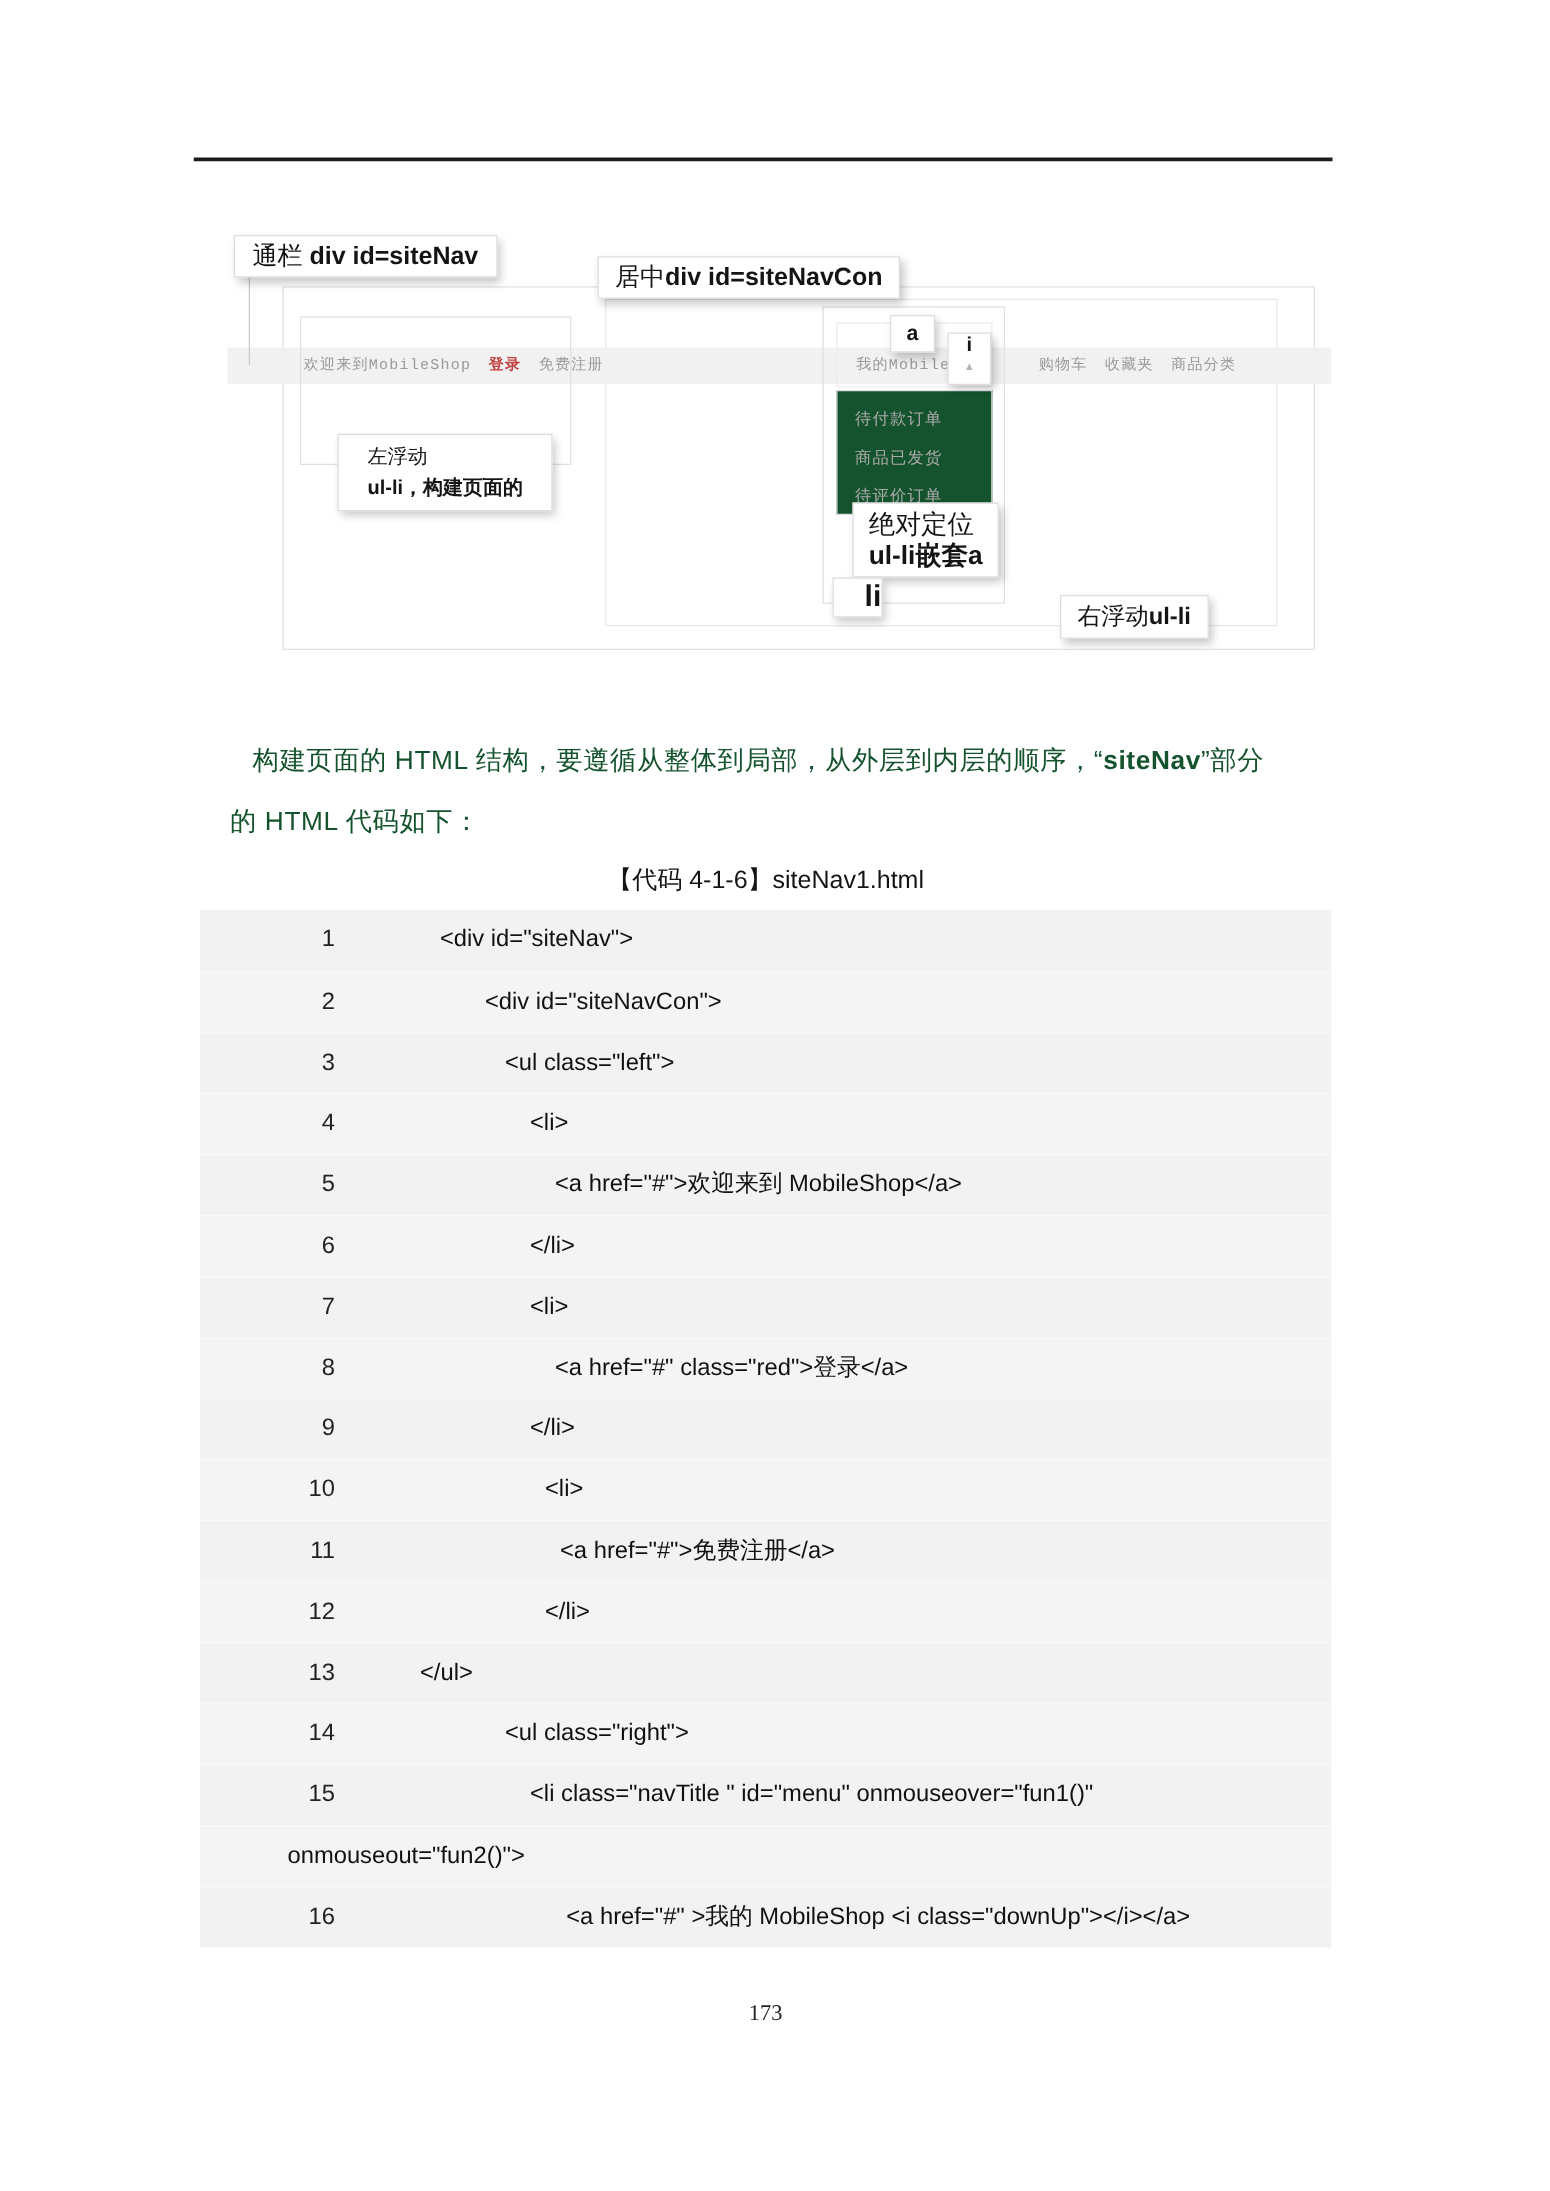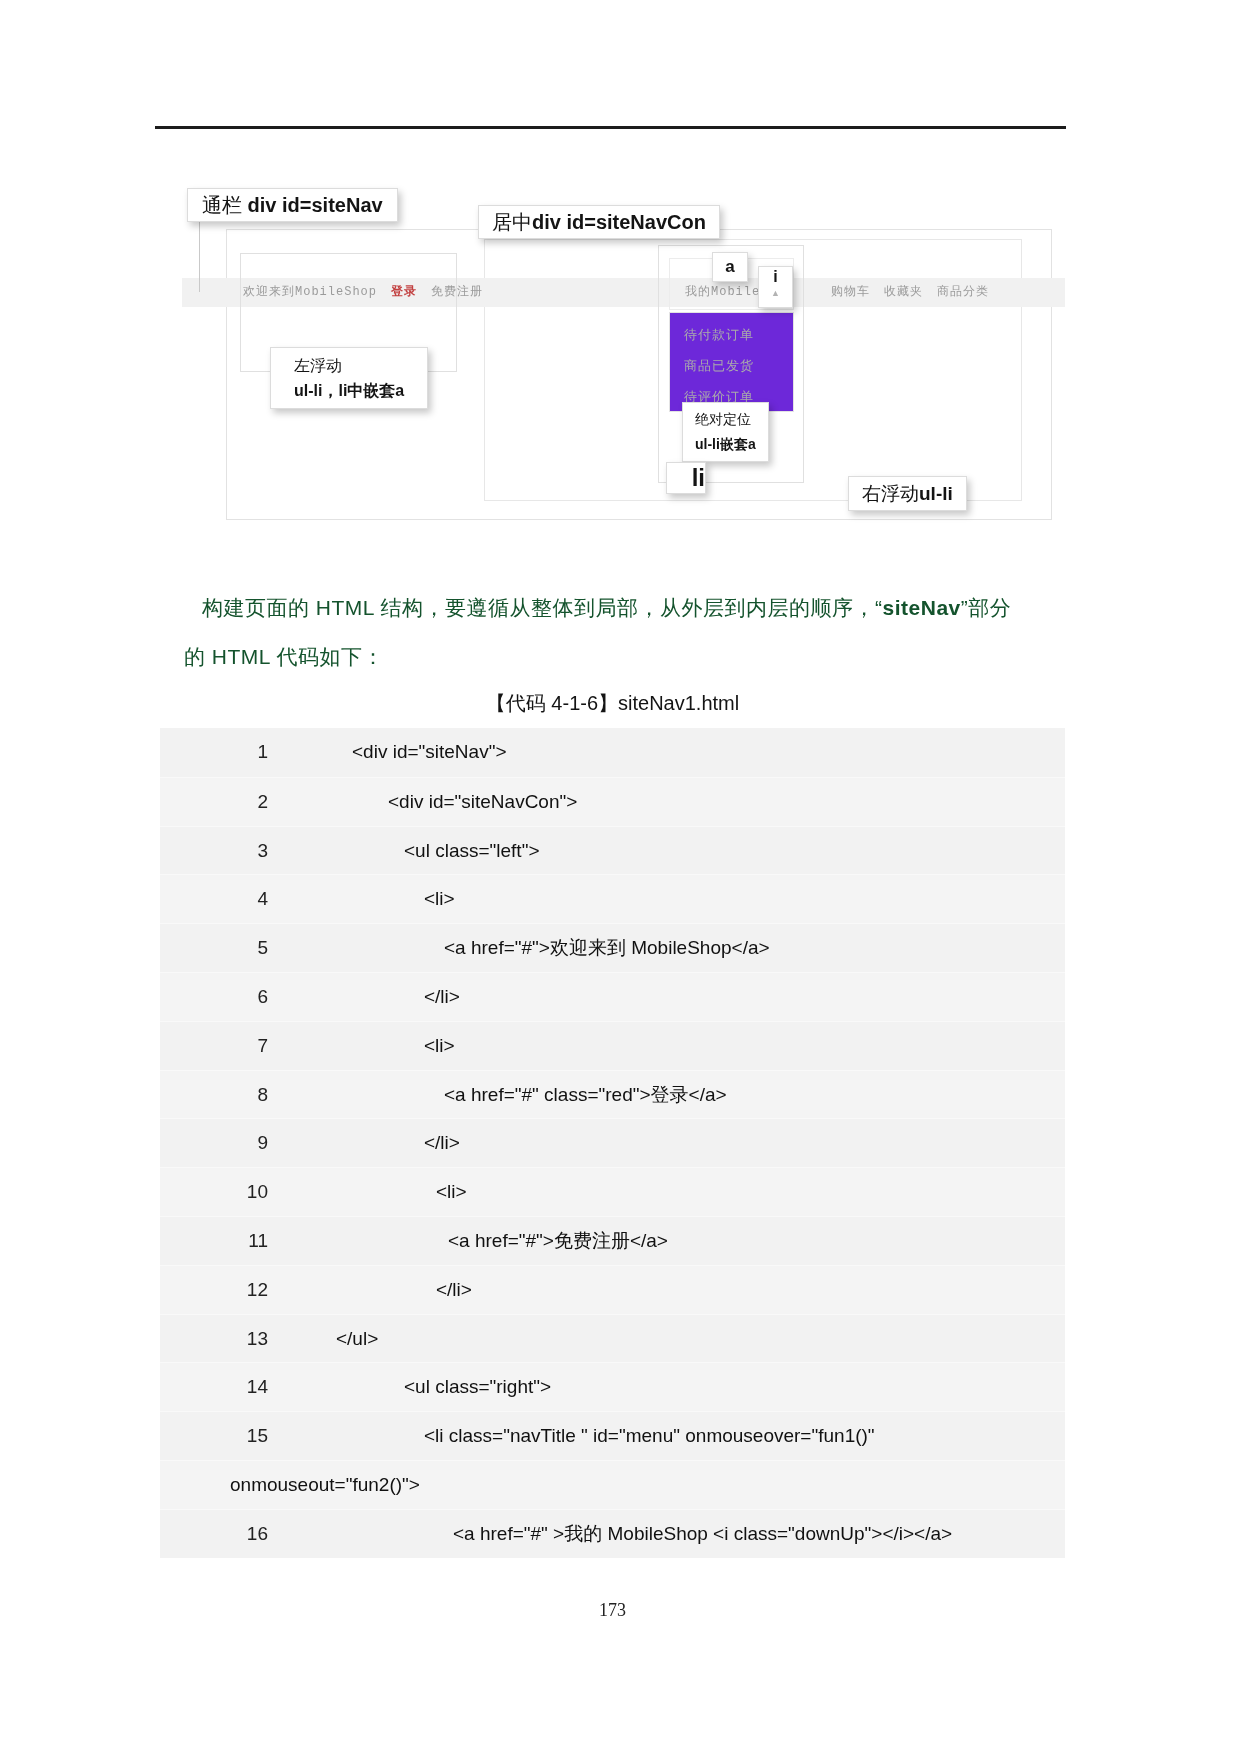--- a/index.html
+++ b/index.html
@@ -12,38 +12,38 @@
 
   
   .frame{border:1px solid #e2e2e2;background:transparent;}
   .outer-frame{left:226px;top:229px;width:824px;height:289px;}
   .inner-frame{left:484px;top:239px;width:536px;height:260px;border-color:#e7e7e7;}
   .band{left:182px;top:278px;width:883px;height:29px;background:#f1f1f1;}
   .leader{left:199px;top:220px;width:1px;height:72px;background:#c9c9c9;}
   .left-box{left:240px;top:253px;width:215px;height:117px;border:1px solid #e0e0e0;}
   .group-box{left:658px;top:245px;width:144px;height:236px;border:1px solid #e0e0e0;}
   .title-box{left:669px;top:258px;width:123px;height:50px;border:1px solid #ececec;}
-  .dropdown-box{left:669px;top:312px;width:125px;height:100px;border:1px solid #e3e3e3;background:#6d28d9;
+  .dropdown-box{left:669px;top:312px;width:125px;height:100px;border:1px solid #e3e3e3;background:#14532d;
                 padding-top:6px;box-sizing:border-box;}
   .dropdown-box .dd-item{display:block;height:31px;line-height:31px;padding-left:14px;
                          font-size:13px;color:#ababab;letter-spacing:1px;}
 
   
   .callout{background:#ffffff;border:1px solid #dcdcdc;
            box-shadow:3px 4px 7px rgba(0,0,0,0.22);
            white-space:nowrap;color:#141414;}
   .lbl-banner{left:187px;top:188px;height:32px;line-height:32px;padding:0 14px;font-size:20px;}
   .lbl-center{left:478px;top:205px;height:32px;line-height:32px;padding:0 13px;font-size:20px;}
   .lbl-leftfloat{left:270px;top:347px;padding:5px 23px;font-size:16px;line-height:25px;}
   .lbl-a{left:712px;top:252px;width:34px;height:28px;line-height:28px;text-align:center;
          font-size:17px;font-weight:bold;}
   .lbl-i{left:758px;top:266px;width:33px;height:40px;text-align:center;}
   .lbl-i .i-glyph{display:block;font-size:16px;font-weight:bold;line-height:20px;}
   .lbl-i .caret{display:block;font-size:9px;line-height:12px;color:#b3b3b3;}
-  .lbl-abs{left:682px;top:402px;padding:4px 12px;font-size:14px;line-height:25px;}
+  .lbl-abs{left:682px;top:402px;padding:4px 12px;font-size:21px;line-height:25px;}
   .lbl-li{left:666px;top:462px;width:38px;height:30px;line-height:30px;text-align:right;
           font-size:24px;font-weight:bold;}
   .lbl-rightfloat{left:848px;top:476px;height:33px;line-height:33px;padding:0 13px;font-size:19px;}
   .code-bold{font-weight:bold;font-family:"Liberation Sans",sans-serif;}
 
   
   .band-text{height:29px;line-height:29px;font-size:12px;letter-spacing:1px;
              font-family:"Liberation Mono","DejaVu Sans Mono",monospace;white-space:nowrap;}
   .nav-left{left:243px;top:278px;}
   .nav-right{left:685px;top:278px;}
@@ -107,21 +107,21 @@
     <div class="abs callout lbl-banner">
       <span>通栏 </span><span class="code-bold">div id=siteNav</span>
     </div>
 
     <div class="abs callout lbl-center">
       <span>居中</span><span class="code-bold">div id=siteNavCon</span>
     </div>
 
     <div class="abs callout lbl-leftfloat">
       <span>左浮动</span><br>
-      <span class="code-bold">ul-li，li中嵌套a</span>
+      <span class="code-bold">ul-li，构建页面的</span>
     </div>
 
     <div class="abs callout lbl-a">a</div>
 
     <div class="abs callout lbl-i">
       <span class="i-glyph">i</span>
       <span class="caret">▲</span>
     </div>
 
     <div class="abs callout lbl-abs">

